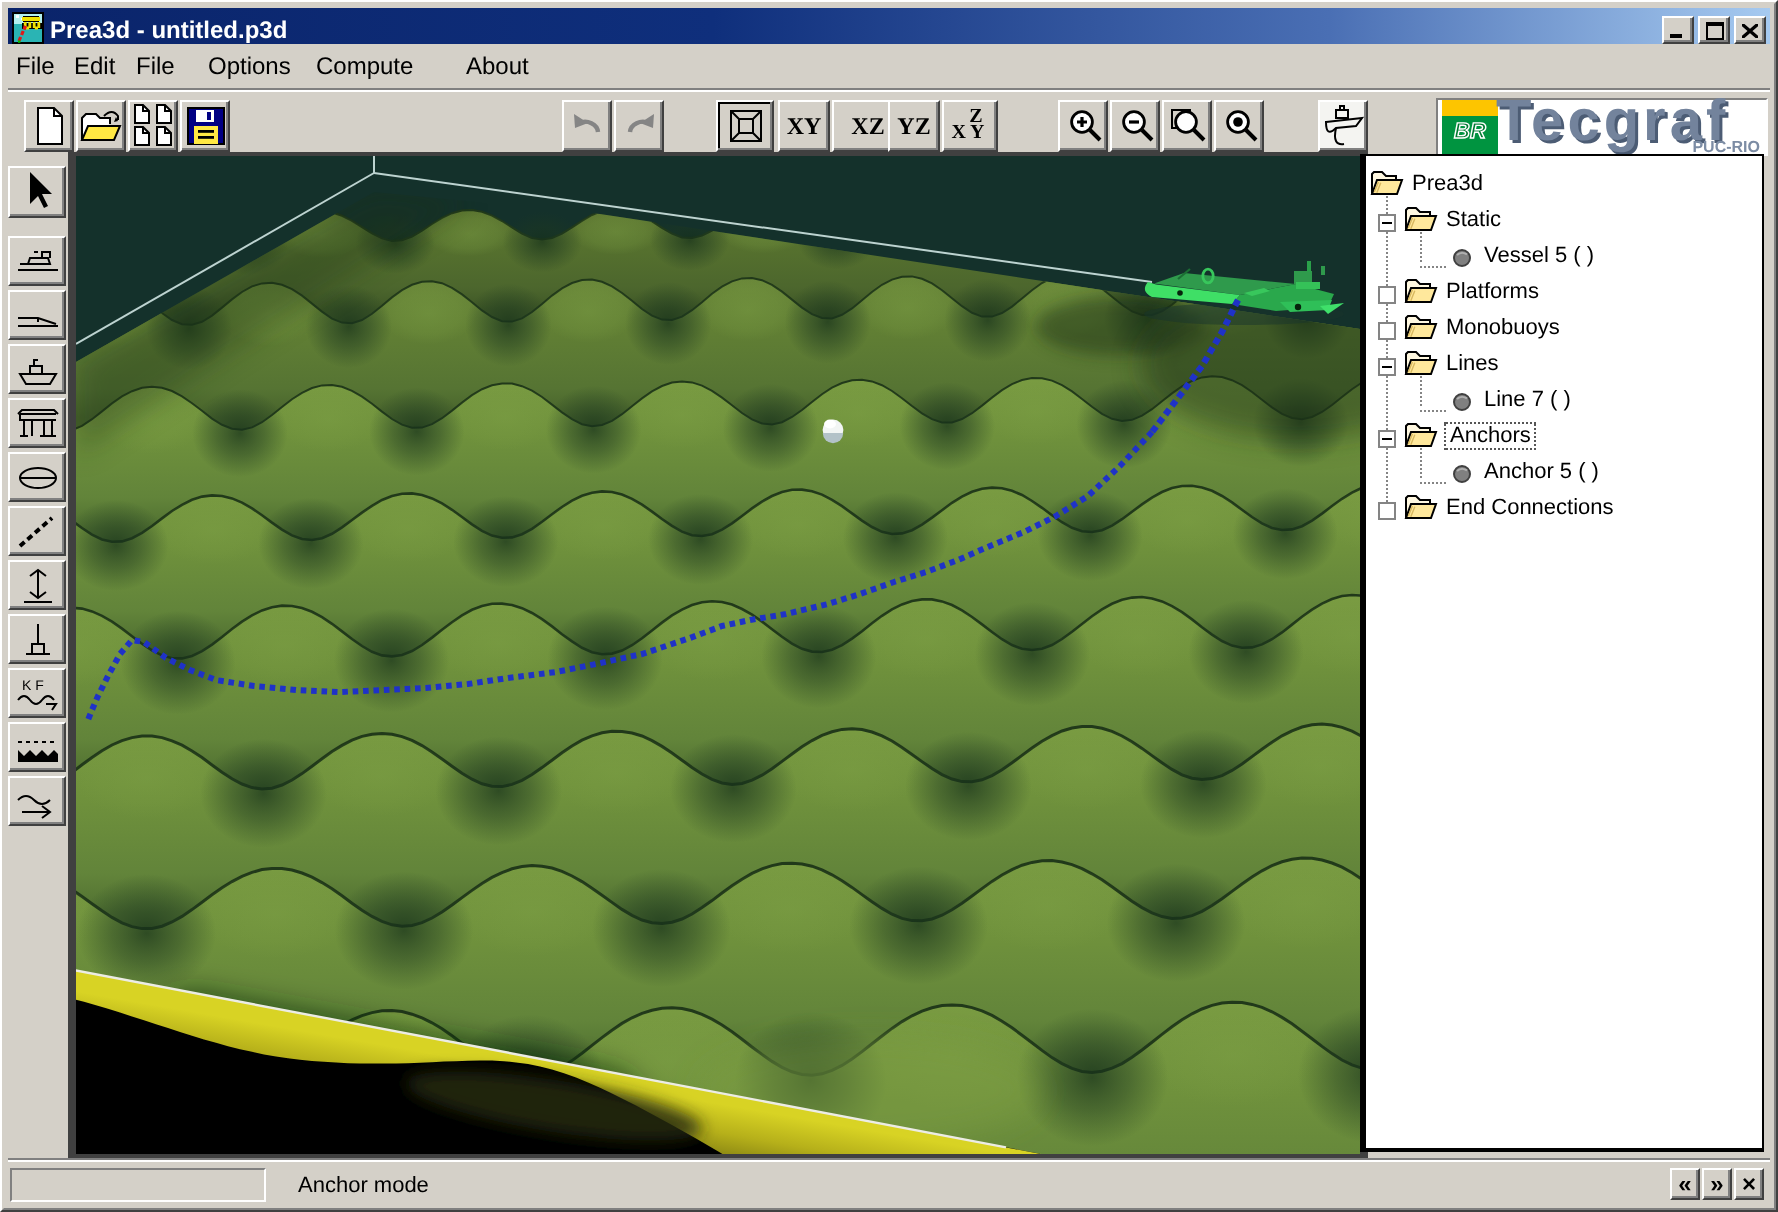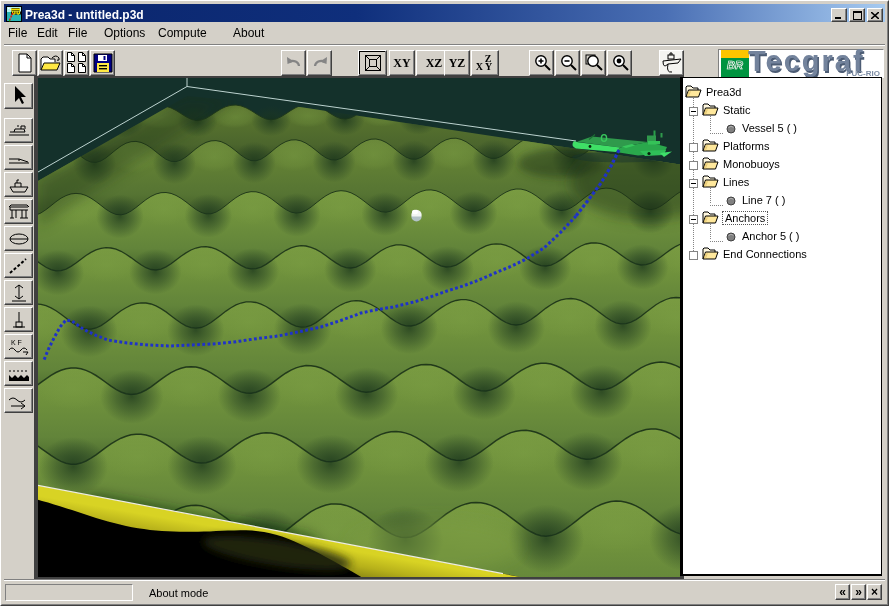--- a/index.html
+++ b/index.html
@@ -668,16 +668,16 @@
       <svg width="17" height="14" style="margin-right:4px">
         <path d="M1 13 L1 3 L2 2 L6 2 L8 4 L13 4 L13 6" fill="#fff8e0" stroke="#000"></path>
         <path d="M1 13 L3.5 6 L16 6 L13.5 13 Z" fill="#ffe89c" stroke="#000"></path>
         <path d="M2.2 12 L4.2 7 M3.4 12.4 L5.4 7.4" stroke="#d8b860" stroke-width="0.7"></path>
       </svg>
       <span>End Connections</span>
     </div>
   </div>
 <div class="status">
     <div class="sunk"></div>
-    <span style="position:absolute;left:145px;top:7px;font-size:11px">About mode</span>
+    <span style="position:absolute;left:145px;top:7px;font-size:11px">Anchor mode</span>
     <div class="sbtn" style="left:831px">«</div>
     <div class="sbtn" style="left:847px">»</div>
     <div class="sbtn" style="left:863px">×</div>
   </div>
 </body></html>

